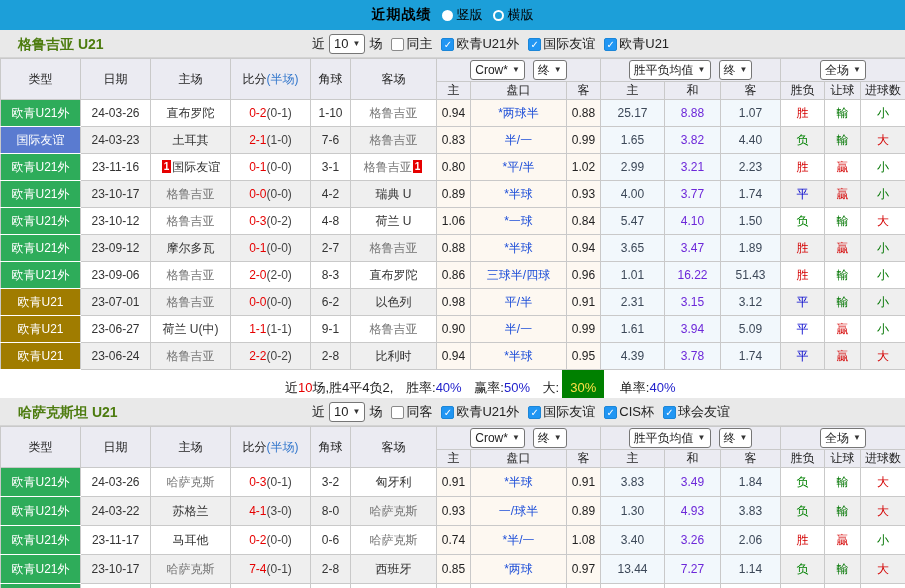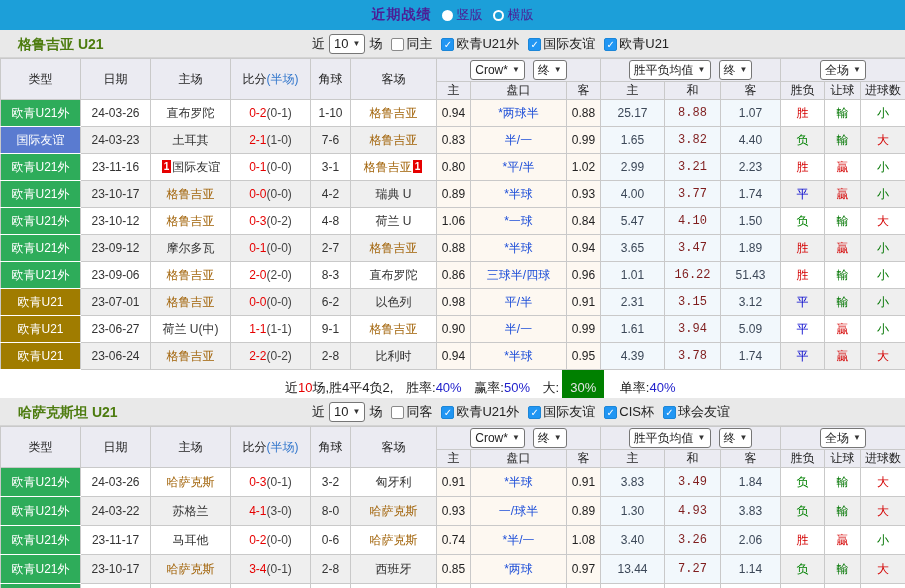--- a/index.html
+++ b/index.html
@@ -1,20 +1,20 @@
 <!DOCTYPE html>
 <html><head>
 <meta charset="utf-8">
 <style>
   html,body{margin:0;padding:0;background:#fff;}
   .page{width:905px;height:588px;overflow:hidden;background:#fff;
         font-family:"Liberation Sans","DejaVu Sans",sans-serif;font-size:12px;color:#222;}
 
   
-  .topbar{height:30px;background:#1C9FD9;display:flex;align-items:center;justify-content:center;color:#4c1d95;}
+  .topbar{height:30px;background:#1C9FD9;display:flex;align-items:center;justify-content:center;color:#000000;}
   .tb-title{font-weight:bold;font-size:14px;letter-spacing:1px;}
   .radio{display:flex;align-items:center;margin-left:10px;cursor:pointer;font-size:13px;justify-content:flex-end;}
   .rdot{width:11px;height:11px;border-radius:50%;background:#fff;margin-right:4px;box-sizing:border-box;}
   .rdot.empty{background:transparent;border:2px solid #fff;}
 
   
   .sec-header{height:28px;background:#E9E9E9;position:relative;border-bottom:1px solid #d4d4d4;box-sizing:border-box;}
   .team{position:absolute;left:18px;top:0;line-height:28px;color:#4d7c0f;font-weight:bold;font-size:14px;}
   .filters{position:absolute;left:312px;top:0;height:28px;display:flex;align-items:center;font-size:13px;color:#222;white-space:nowrap;}
   .fake-select{display:inline-flex;align-items:center;background:#fff;border:1px solid #767676;border-radius:3px;
@@ -31,34 +31,34 @@
   thead tr.hr1{height:23px;}
   thead tr.hr2{height:16px;}
   .t1 tbody tr{height:27px;}
   .t2 tbody tr{height:29px;}
   tbody td{background:#fff;color:#333;}
   tr.even td.plain{background:#EFEFEF;}
   td.type{color:#fff;border-top-color:#fff;border-bottom-color:#fff;}
   td.odds{background:#FDF8F1;color:#222;}
   td.hcap{background:#FDF8F1;color:#1d4ed8;}
   td.wdl{background:#F2F8FC;color:#3c4858;}
-  td.wdl.mid{color:#7f1d1d;font-family:Liberation Mono, monospace;}
+  td.wdl.mid{color:#6d28d9;}
   .score-main{color:#E60000;}
   .score-half{color:#444;}
-  .hl{color:#a16207;}
+  .hl{color:#737373;}
   .redcard{display:inline-block;background:#E60000;color:#fff;font-size:10px;line-height:13px;height:13px;
            padding:0 2px;margin:0 1px;vertical-align:1px;font-weight:bold;}
   .hdr-sub{color:#3377CC;}
 
   
   .summary{height:28px;line-height:28px;padding-left:285px;font-size:13px;color:#222;background:#fff;white-space:nowrap;}
   .summary .red{color:#E60000;}
   .summary .blu{color:#2222CC;}
   .summary .grp{margin-left:9px;}
-  .bigpct{display:inline-block;background:#008000;color:#e5e5e5;padding:4px 8px;margin:0 3px;}
+  .bigpct{display:inline-block;background:#008000;color:#fde047;padding:4px 8px;margin:0 3px;}
 </style>
 </head>
 <body>
 
 <div class="page">
 
   <div class="topbar">
     <span class="tb-title">近期战绩</span>
     <span class="radio">
       <span class="rdot"></span>
@@ -455,21 +455,21 @@
           <td class="wdl mid">3.26</td>
           <td class="wdl">2.06</td>
           <td class="plain" style="color: rgb(212, 0, 0);">胜</td>
           <td class="plain" style="color: rgb(212, 0, 0);">贏</td>
           <td class="plain" style="color: rgb(0, 117, 0);">小</td>
         </tr>
         <tr class="even">
           <td class="type" style="background: rgb(46, 172, 90);">欧青U21外</td>
           <td class="plain">23-10-17</td>
           <td class="plain"><span class="hl">哈萨克斯</span></td>
-          <td class="plain"><span class="score-main">3-4</span><span class="score-half">(0-1)</span></td>
+          <td class="plain"><span class="score-main">7-4</span><span class="score-half">(0-1)</span></td>
           <td class="plain">2-8</td>
           <td class="plain"><span>西班牙</span></td>
           <td class="odds">0.85</td>
           <td class="hcap">*两球</td>
           <td class="odds">0.97</td>
           <td class="wdl">13.44</td>
           <td class="wdl mid">7.27</td>
           <td class="wdl">1.14</td>
           <td class="plain" style="color: rgb(0, 128, 0);">负</td>
           <td class="plain" style="color: rgb(0, 117, 0);">輸</td>

